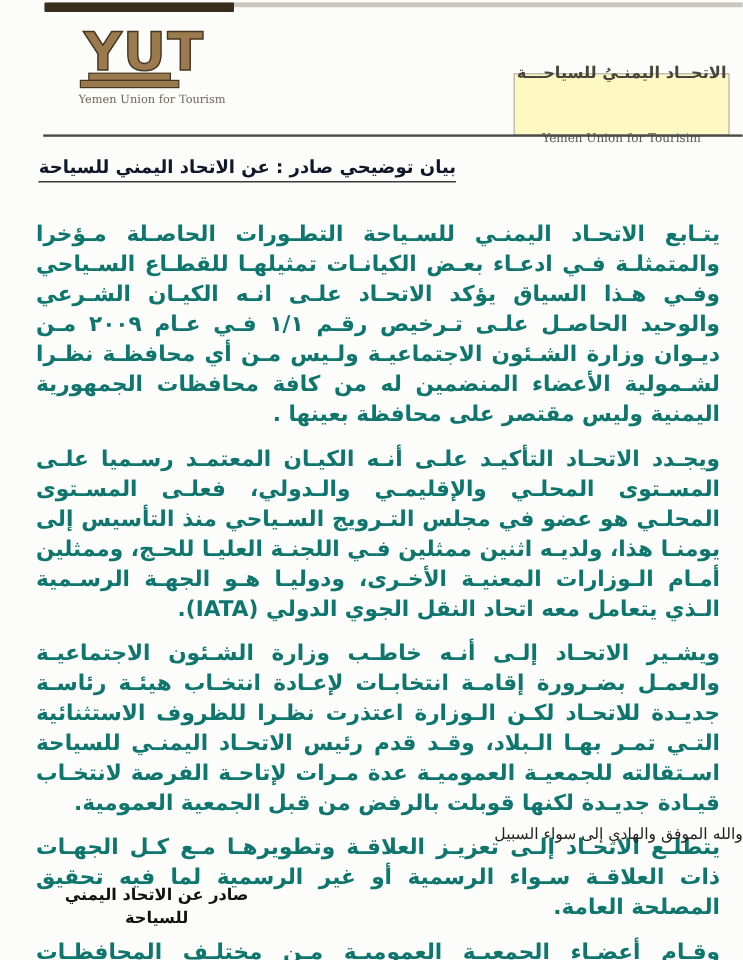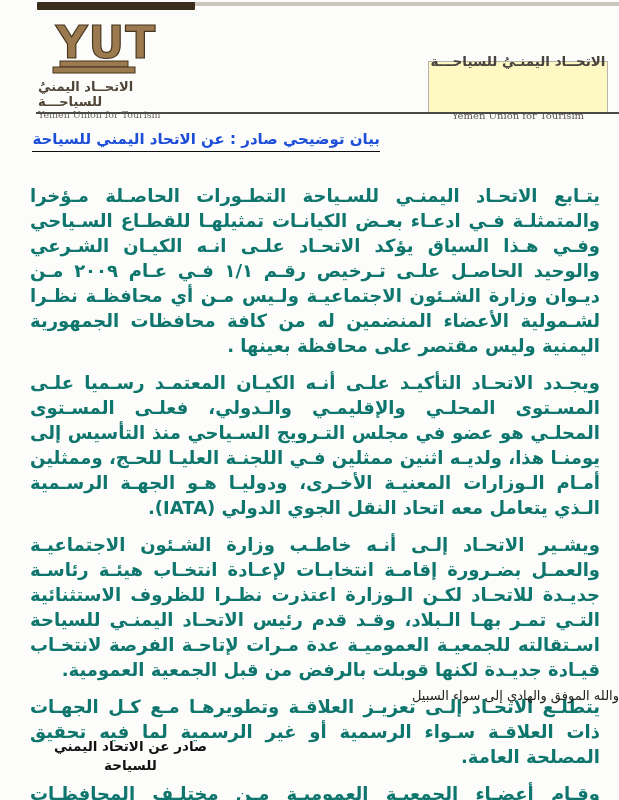--- a/index.html
+++ b/index.html
@@ -9,40 +9,40 @@
     font-family:"DejaVu Sans",sans-serif;
     color:#161616;
   }
   .page{position:absolute;inset:0;}
 
   
   .scan-top-edge{position:absolute;left:40px;right:0;top:2px;height:4px;background:#c9c5bf;}
   .top-dark-bar{position:absolute;left:37px;top:2px;width:158px;height:8px;background:#3b2d1b;border-radius:1px;}
 
   
-  .logo-left{position:absolute;left:38px;top:16px;width:136px;text-align:left;}
+  .logo-left{position:absolute;left:52px;top:16px;width:136px;text-align:right;}
   .logo-left svg{display:block;margin:0 auto;}
   .logo-left-ar{direction:rtl;font-weight:bold;font-size:13px;color:#4f4638;line-height:15px;margin-top:1px;}
   .logo-left-en{font-family:"DejaVu Serif",serif;font-size:9.5px;color:#6e675c;line-height:12px;}
 
   
   .logo-right{
     position:absolute;left:428px;top:61px;width:178px;height:50px;
     border:1.5px solid #b5b1ab;background:#fef9c3;
     display:flex;flex-direction:column;align-items:center;justify-content:center;gap:1px;
   }
   .logo-right-ar{direction:rtl;font-weight:bold;font-size:13.5px;color:#48433c;line-height:17px;}
   .logo-right-en{font-family:"DejaVu Serif",serif;font-size:10px;color:#5c574e;line-height:13px;margin-top:38px;}
 
   .header-rule{position:absolute;left:36px;right:0;top:112px;height:2px;background:#4a4a48;}
 
   .doc-title{
     position:absolute;top:130px;right:239px;
     direction:rtl;white-space:nowrap;
-    font-weight:bold;font-size:15px;color:#1d4ed8;
+    font-weight:bold;font-size:15px;color:#0f172a;
     padding-bottom:3px;border-bottom:1.8px solid #0d0d0d;
   }
 
   .doc-body{
     position:absolute;top:183px;left:30px;right:19px;
     direction:rtl;text-align:justify;
     font-size:18px;font-weight:bold;line-height:25px;color:#0f766e;
   }
   .doc-body p{margin:0 0 12px 0;}
 
@@ -66,21 +66,20 @@
 
   <div class="scan-top-edge"></div>
   <div class="top-dark-bar"></div>
 
   <div class="logo-left">
     <svg width="132" height="62" viewBox="0 0 132 62">
       <text x="66" y="42" text-anchor="middle" font-family="DejaVu Sans, sans-serif" font-weight="bold" font-size="44" fill="#9c7a4f" stroke="#46351f" stroke-width="1.2" letter-spacing="1">YUT</text>
       <rect x="20" y="45" width="68" height="6" fill="#9c7a4f" stroke="#46351f" stroke-width="1"></rect>
       <rect x="13" y="51" width="82" height="6" fill="#9c7a4f" stroke="#46351f" stroke-width="1"></rect>
     </svg>
-    <div class="logo-left-ar">الاتحــاد اليمنيُ للسياحـــة</div>
     <div class="logo-left-en">Yemen Union for Tourism</div>
   </div>
 
   <div class="logo-right">
     <div class="logo-right-ar">الاتحــاد اليمنـيُ للسياحـــة</div>
     <div class="logo-right-en">Yemen Union for Tourisim</div>
   </div>
 
   <div class="header-rule"></div>
 

